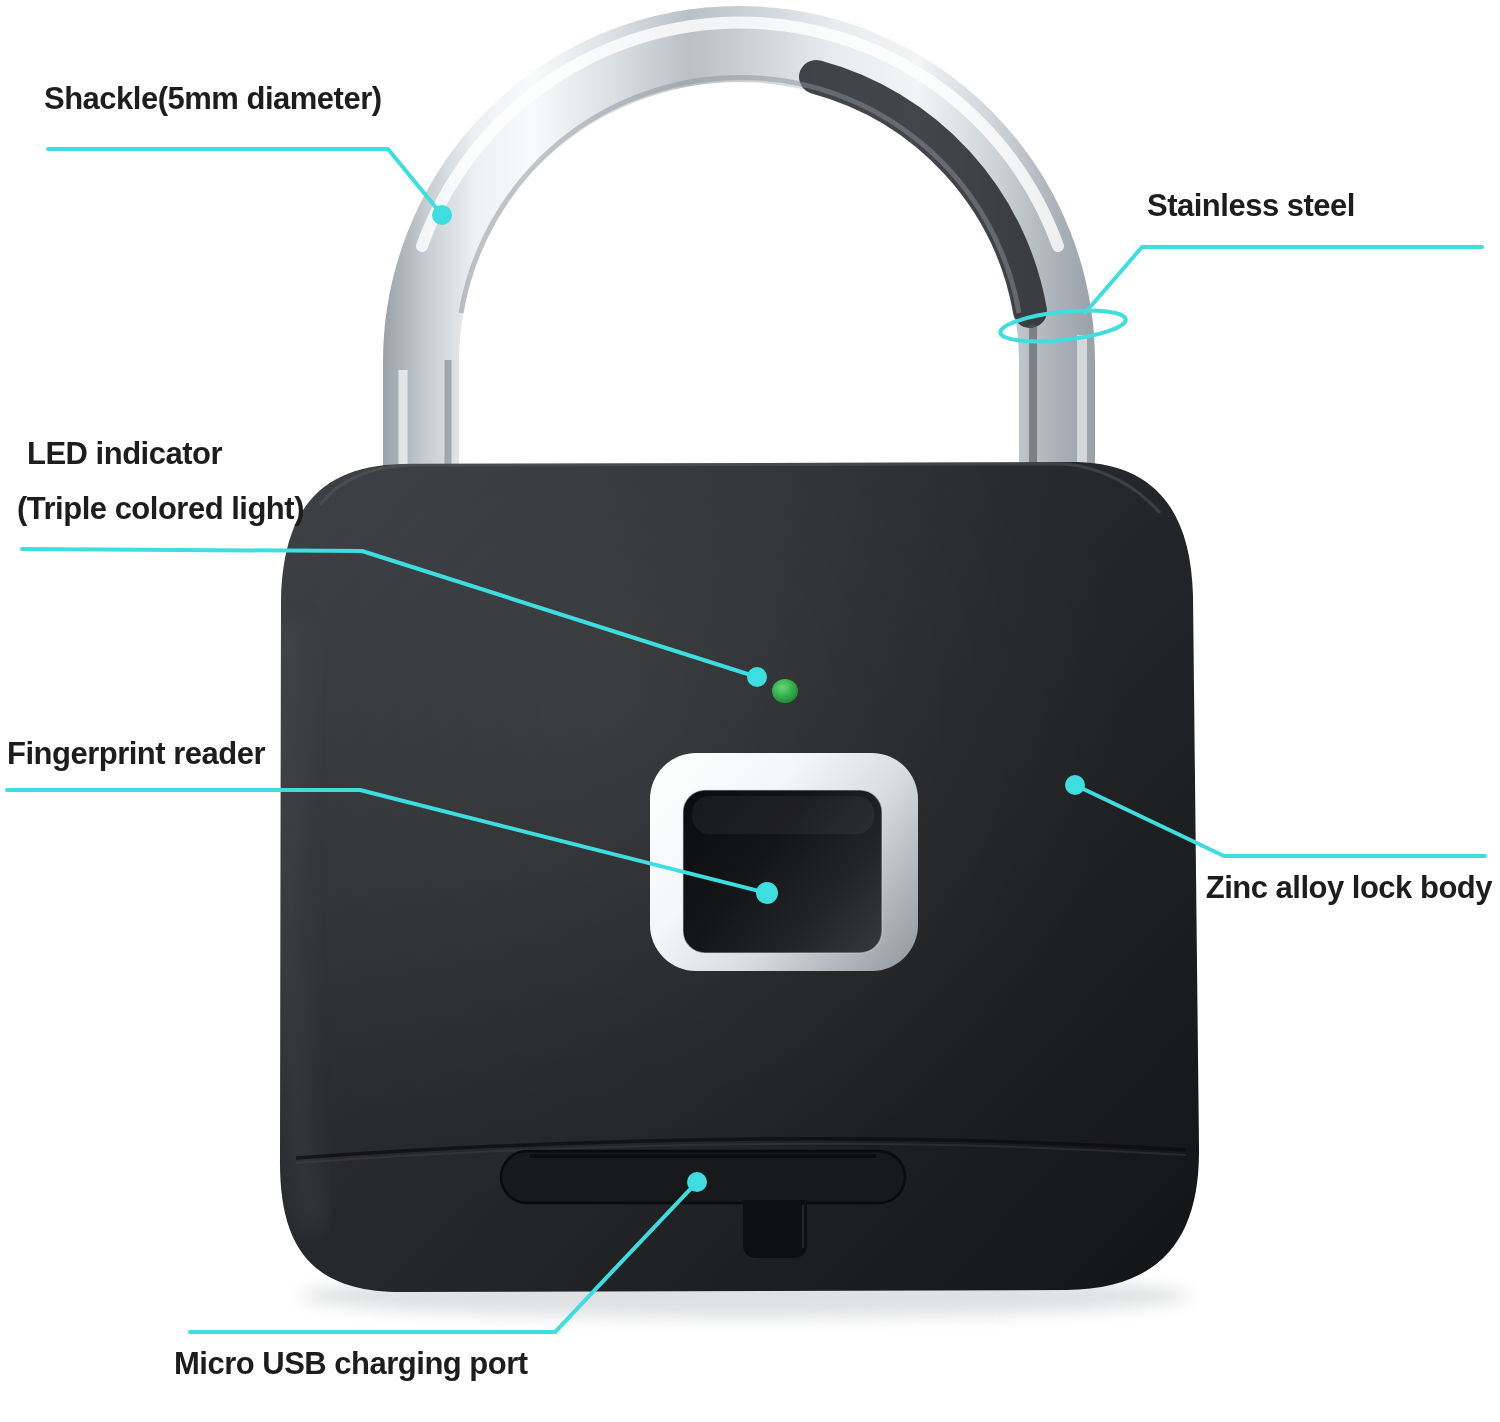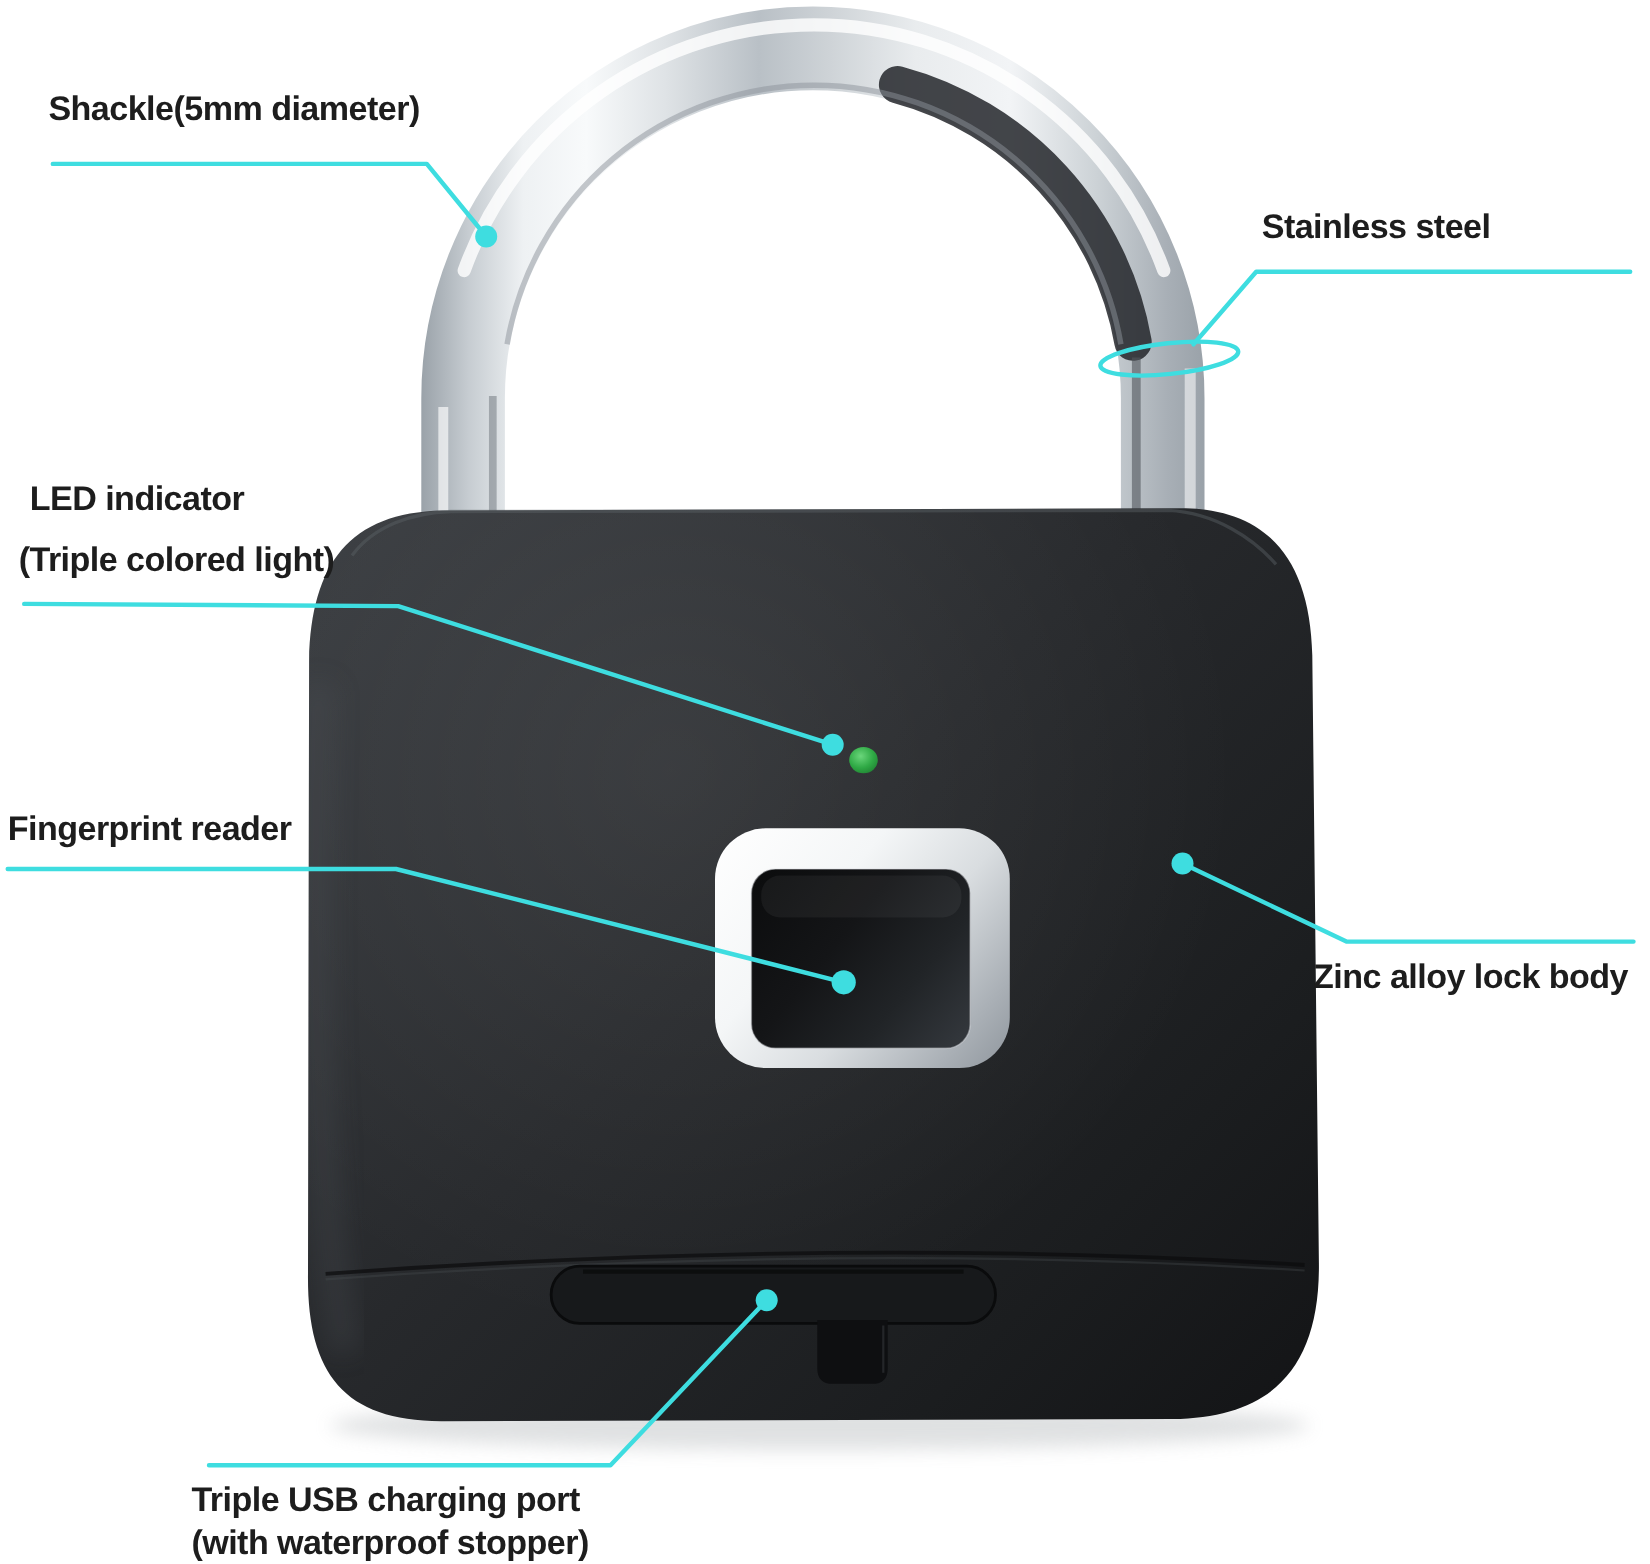--- a/index.html
+++ b/index.html
@@ -153,20 +153,19 @@
 
   <div class="label" style="left:44px; top:80px;">Shackle(5mm diameter)</div>
 
   <div class="label" style="left:1147px; top:187px;text-align:right;">Stainless steel</div>
 
   <div class="label" style="left:27px; top:435px;text-align:right;">LED indicator</div>
   <div class="label" style="left:7px; top:735px;">Fingerprint reader</div>
 
   <div class="label" style="left:17px; top:490px;">(Triple colored light)</div>
 
-  <div class="label" style="right:20px; top:869px;">Zinc alloy lock body</div>
+  <div class="label" style="right:8px; top:869px;">Zinc alloy lock body</div>
 
   <div class="label two-line" style="left:174px; top:1344px;">
-    <div>Triple USB charging port</div>
-    <div>(with waterproof stopper)</div>
+    <div>Micro USB charging port</div>
   </div>
 
 </div>
 
 </body></html>

